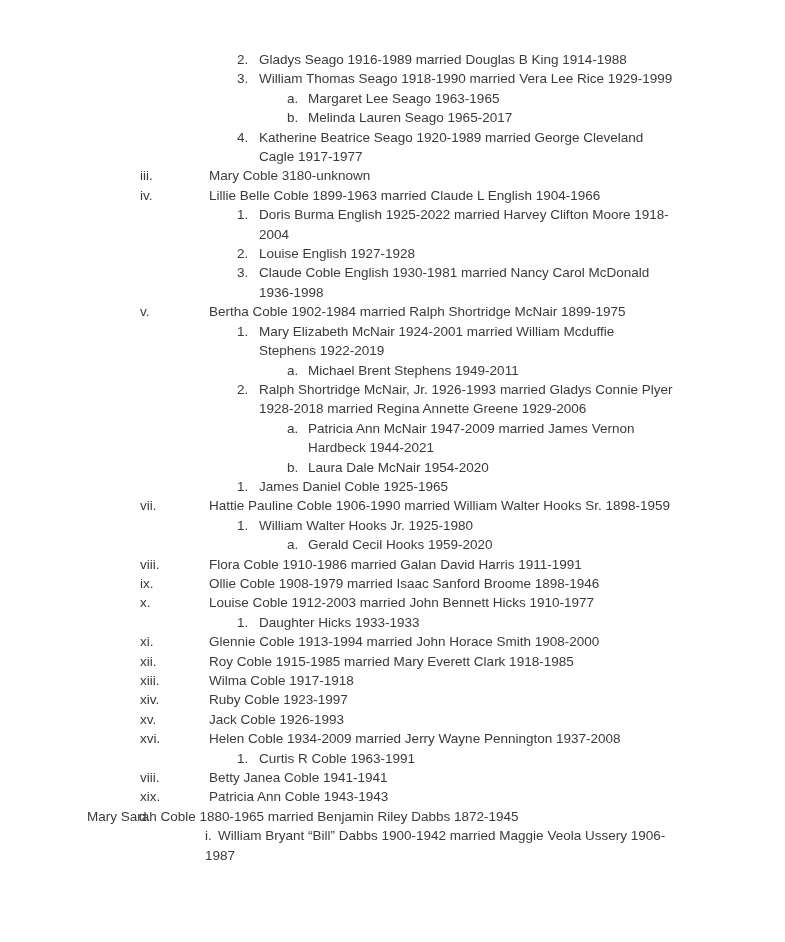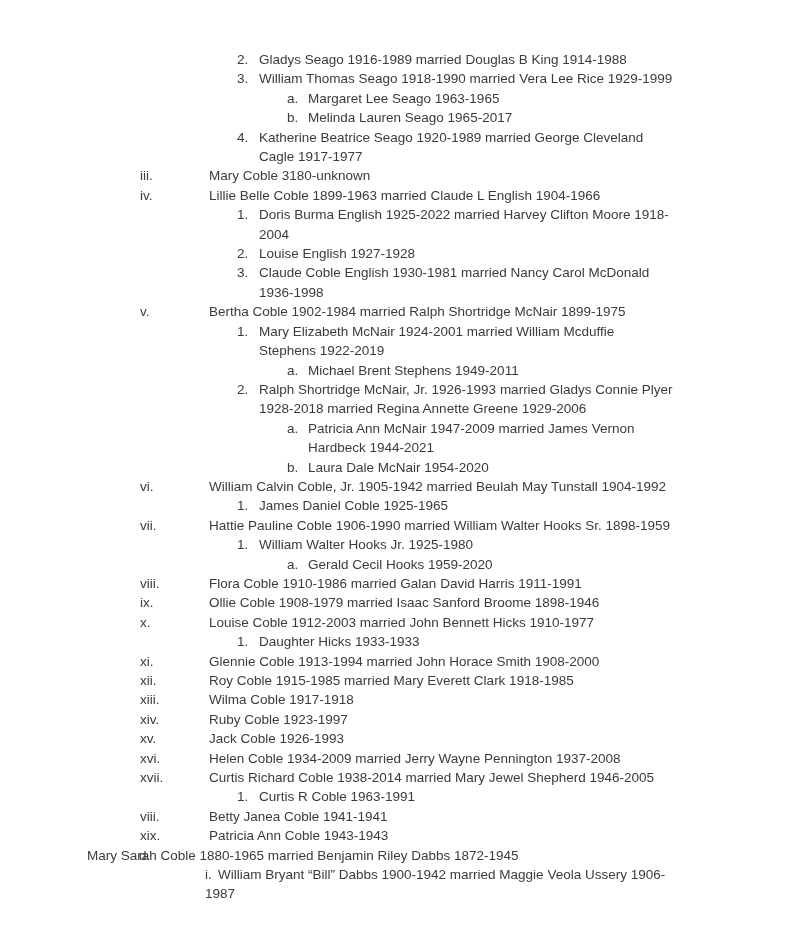--- a/index.html
+++ b/index.html
@@ -100,24 +100,20 @@
         <div class="txt">Ralph Shortridge McNair, Jr. 1926-1993 married Gladys Connie Plyer<br>1928-2018 married Regina Annette Greene 1929-2006</div>
       </div>
       <div class="item lv-alpha">
         <span class="marker">a.</span>
         <div class="txt">Patricia Ann McNair 1947-2009 married James Vernon<br>Hardbeck 1944-2021</div>
       </div>
       <div class="item lv-alpha">
         <span class="marker">b.</span>
         <div class="txt">Laura Dale McNair 1954-2020</div>
       </div>
-      <div class="item lv-roman">
-        <span class="marker">vi.</span>
-        <div class="txt">William Calvin Coble, Jr. 1905-1942 married Beulah May Tunstall 1904-1992</div>
-      </div>
       <div class="item lv-arabic">
         <span class="marker">1.</span>
         <div class="txt">James Daniel Coble 1925-1965</div>
       </div>
       <div class="item lv-roman">
         <span class="marker">vii.</span>
         <div class="txt">Hattie Pauline Coble 1906-1990 married William Walter Hooks Sr. 1898-1959</div>
       </div>
       <div class="item lv-arabic">
         <span class="marker">1.</span>
@@ -160,24 +156,20 @@
         <div class="txt">Ruby Coble 1923-1997</div>
       </div>
       <div class="item lv-roman">
         <span class="marker">xv.</span>
         <div class="txt">Jack Coble 1926-1993</div>
       </div>
       <div class="item lv-roman">
         <span class="marker">xvi.</span>
         <div class="txt">Helen Coble 1934-2009 married Jerry Wayne Pennington 1937-2008</div>
       </div>
-      <div class="item lv-roman">
-        <span class="marker">xvii.</span>
-        <div class="txt">Curtis Richard Coble 1938-2014 married Mary Jewel Shepherd 1946-2005</div>
-      </div>
       <div class="item lv-arabic">
         <span class="marker">1.</span>
         <div class="txt">Curtis R Coble 1963-1991</div>
       </div>
       <div class="item lv-roman">
         <span class="marker">viii.</span>
         <div class="txt">Betty Janea Coble 1941-1941</div>
       </div>
       <div class="item lv-roman">
         <span class="marker">xix.</span>

